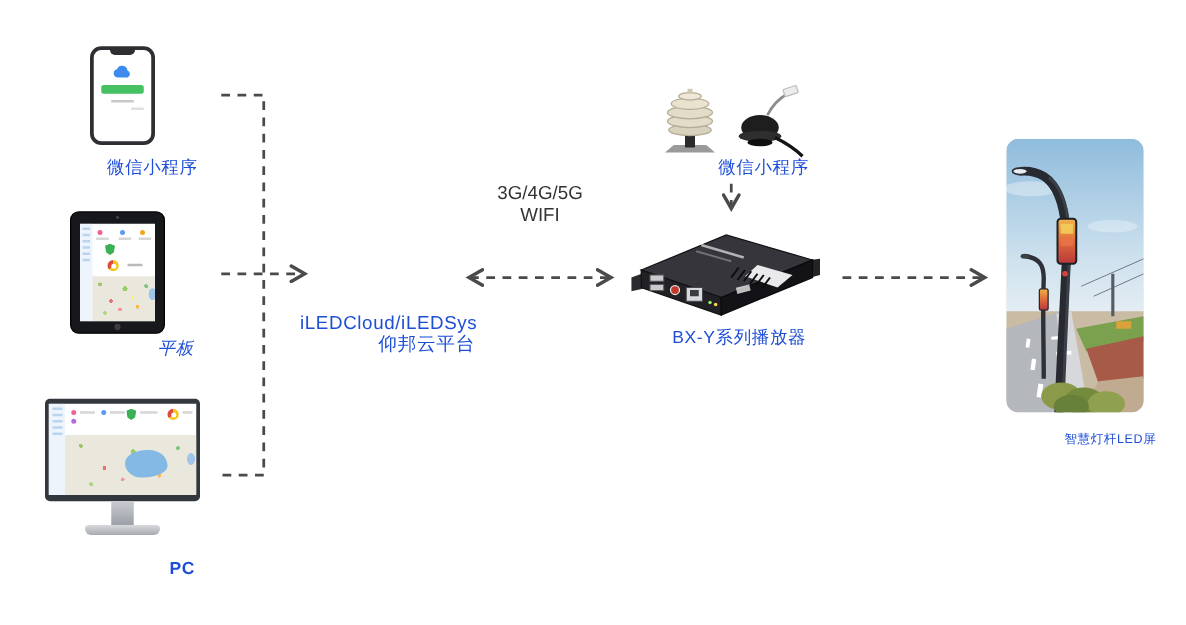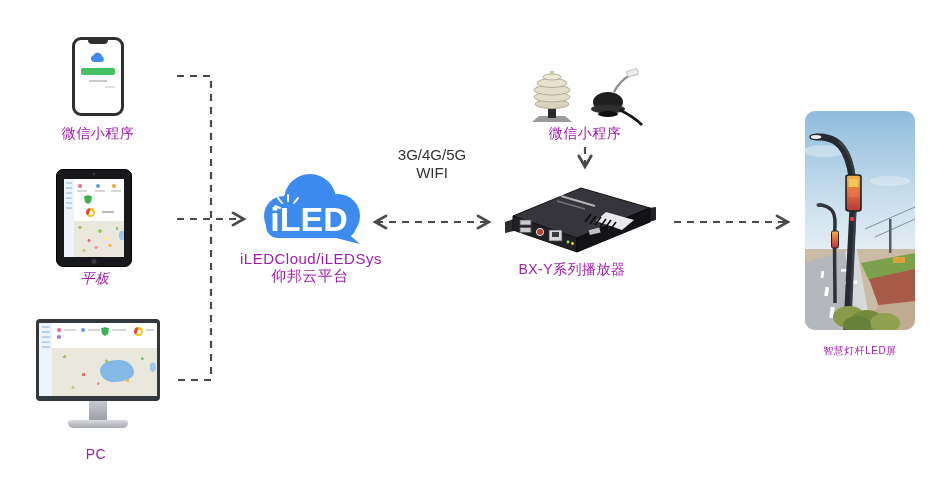--- a/index.html
+++ b/index.html
@@ -2,21 +2,21 @@
 <html><head>
 <meta charset="utf-8">
 <style>
   html,body{margin:0;padding:0;background:#fff;}
   #canvas{
     position:relative;width:949px;height:500px;background:#ffffff;overflow:hidden;
     font-family:"Liberation Sans","DejaVu Sans",sans-serif;color:#333;
   }
   .abs{position:absolute;}
   .node-label{
-    position:absolute;text-align:center;font-size:14px;color:#a21caf;letter-spacing:.5px;
+    position:absolute;text-align:right;font-size:14px;color:#1d4ed8;letter-spacing:.5px;
   }
   
   .phone{left:72px;top:37px;width:52px;height:79px;border:3px solid #2f2f33;border-radius:9px;background:#fff;box-sizing:border-box;}
   .phone .notch{position:absolute;left:50%;top:-1px;transform:translateX(-50%);width:20px;height:5px;background:#2f2f33;border-radius:0 0 4px 4px;}
   .phone .p-cloud{position:absolute;left:50%;top:12px;transform:translateX(-50%);}
   .phone .p-btn{position:absolute;left:50%;top:28px;transform:translateX(-50%);width:34px;height:7px;background:#45c163;border-radius:2px;}
   .phone .p-line1{position:absolute;left:50%;top:40px;transform:translateX(-50%);width:18px;height:2px;background:#c9c9c9;}
   .phone .p-line2{position:absolute;right:6px;top:46px;width:10px;height:2px;background:#dedede;}
   
   .tablet{left:56px;top:169px;width:76px;height:98px;background:#17181c;border-radius:7px;border:1px solid #000;box-sizing:border-box;}
@@ -139,40 +139,22 @@
         <div class="donut" style="left:95px;top:4px;"></div>
         <span class="tbar" style="left:107px;top:6px;width:8px;"></span>
         <div class="mock-map" style="left:13px;height:48px;">
           <div class="pc lake" style="position:absolute;left:48px;top:12px;"></div>
         </div>
       </div>
     </div>
     <div class="neck"></div>
     <div class="base"></div>
   </div>
-  <div class="node-label" style="left:36px;top:446px;width:120px;">PC</div>
-
-  <div class="abs cloud-wrap">
-    <svg width="120" height="80" viewBox="0 0 120 80">
-      <g fill="#3e8bf0">
-        <circle cx="34" cy="48" r="20"></circle>
-        <circle cx="60" cy="32" r="26"></circle>
-        <circle cx="88" cy="48" r="22"></circle>
-        <rect x="16" y="46" width="90" height="24" rx="12"></rect>
-        <polygon points="94,62 110,76 86,70"></polygon>
-      </g>
-      <text x="59" y="63" text-anchor="middle" font-family="Liberation Sans, DejaVu Sans, sans-serif" font-size="34" font-weight="bold" fill="#ffffff">iLED</text>
-      <g stroke="#ffffff" stroke-width="2" stroke-linecap="round">
-        <line x1="38" y1="33" x2="38" y2="27"></line>
-        <line x1="32" y1="35" x2="28" y2="30"></line>
-        <line x1="44" y1="35" x2="48" y2="30"></line>
-        <line x1="30" y1="40" x2="25" y2="38"></line>
-      </g>
-    </svg>
-  </div>
+  <div class="node-label" style="left:36px;top:446px;width:120px;font-weight:bold;">PC</div>
+
   <div class="node-label cloud-label">
     <div>iLEDCloud/iLEDSys</div>
     <div>仰邦云平台</div>
   </div>
 
   <div class="link-labels">
     <div>3G/4G/5G</div>
     <div>WIFI</div>
   </div>
 

